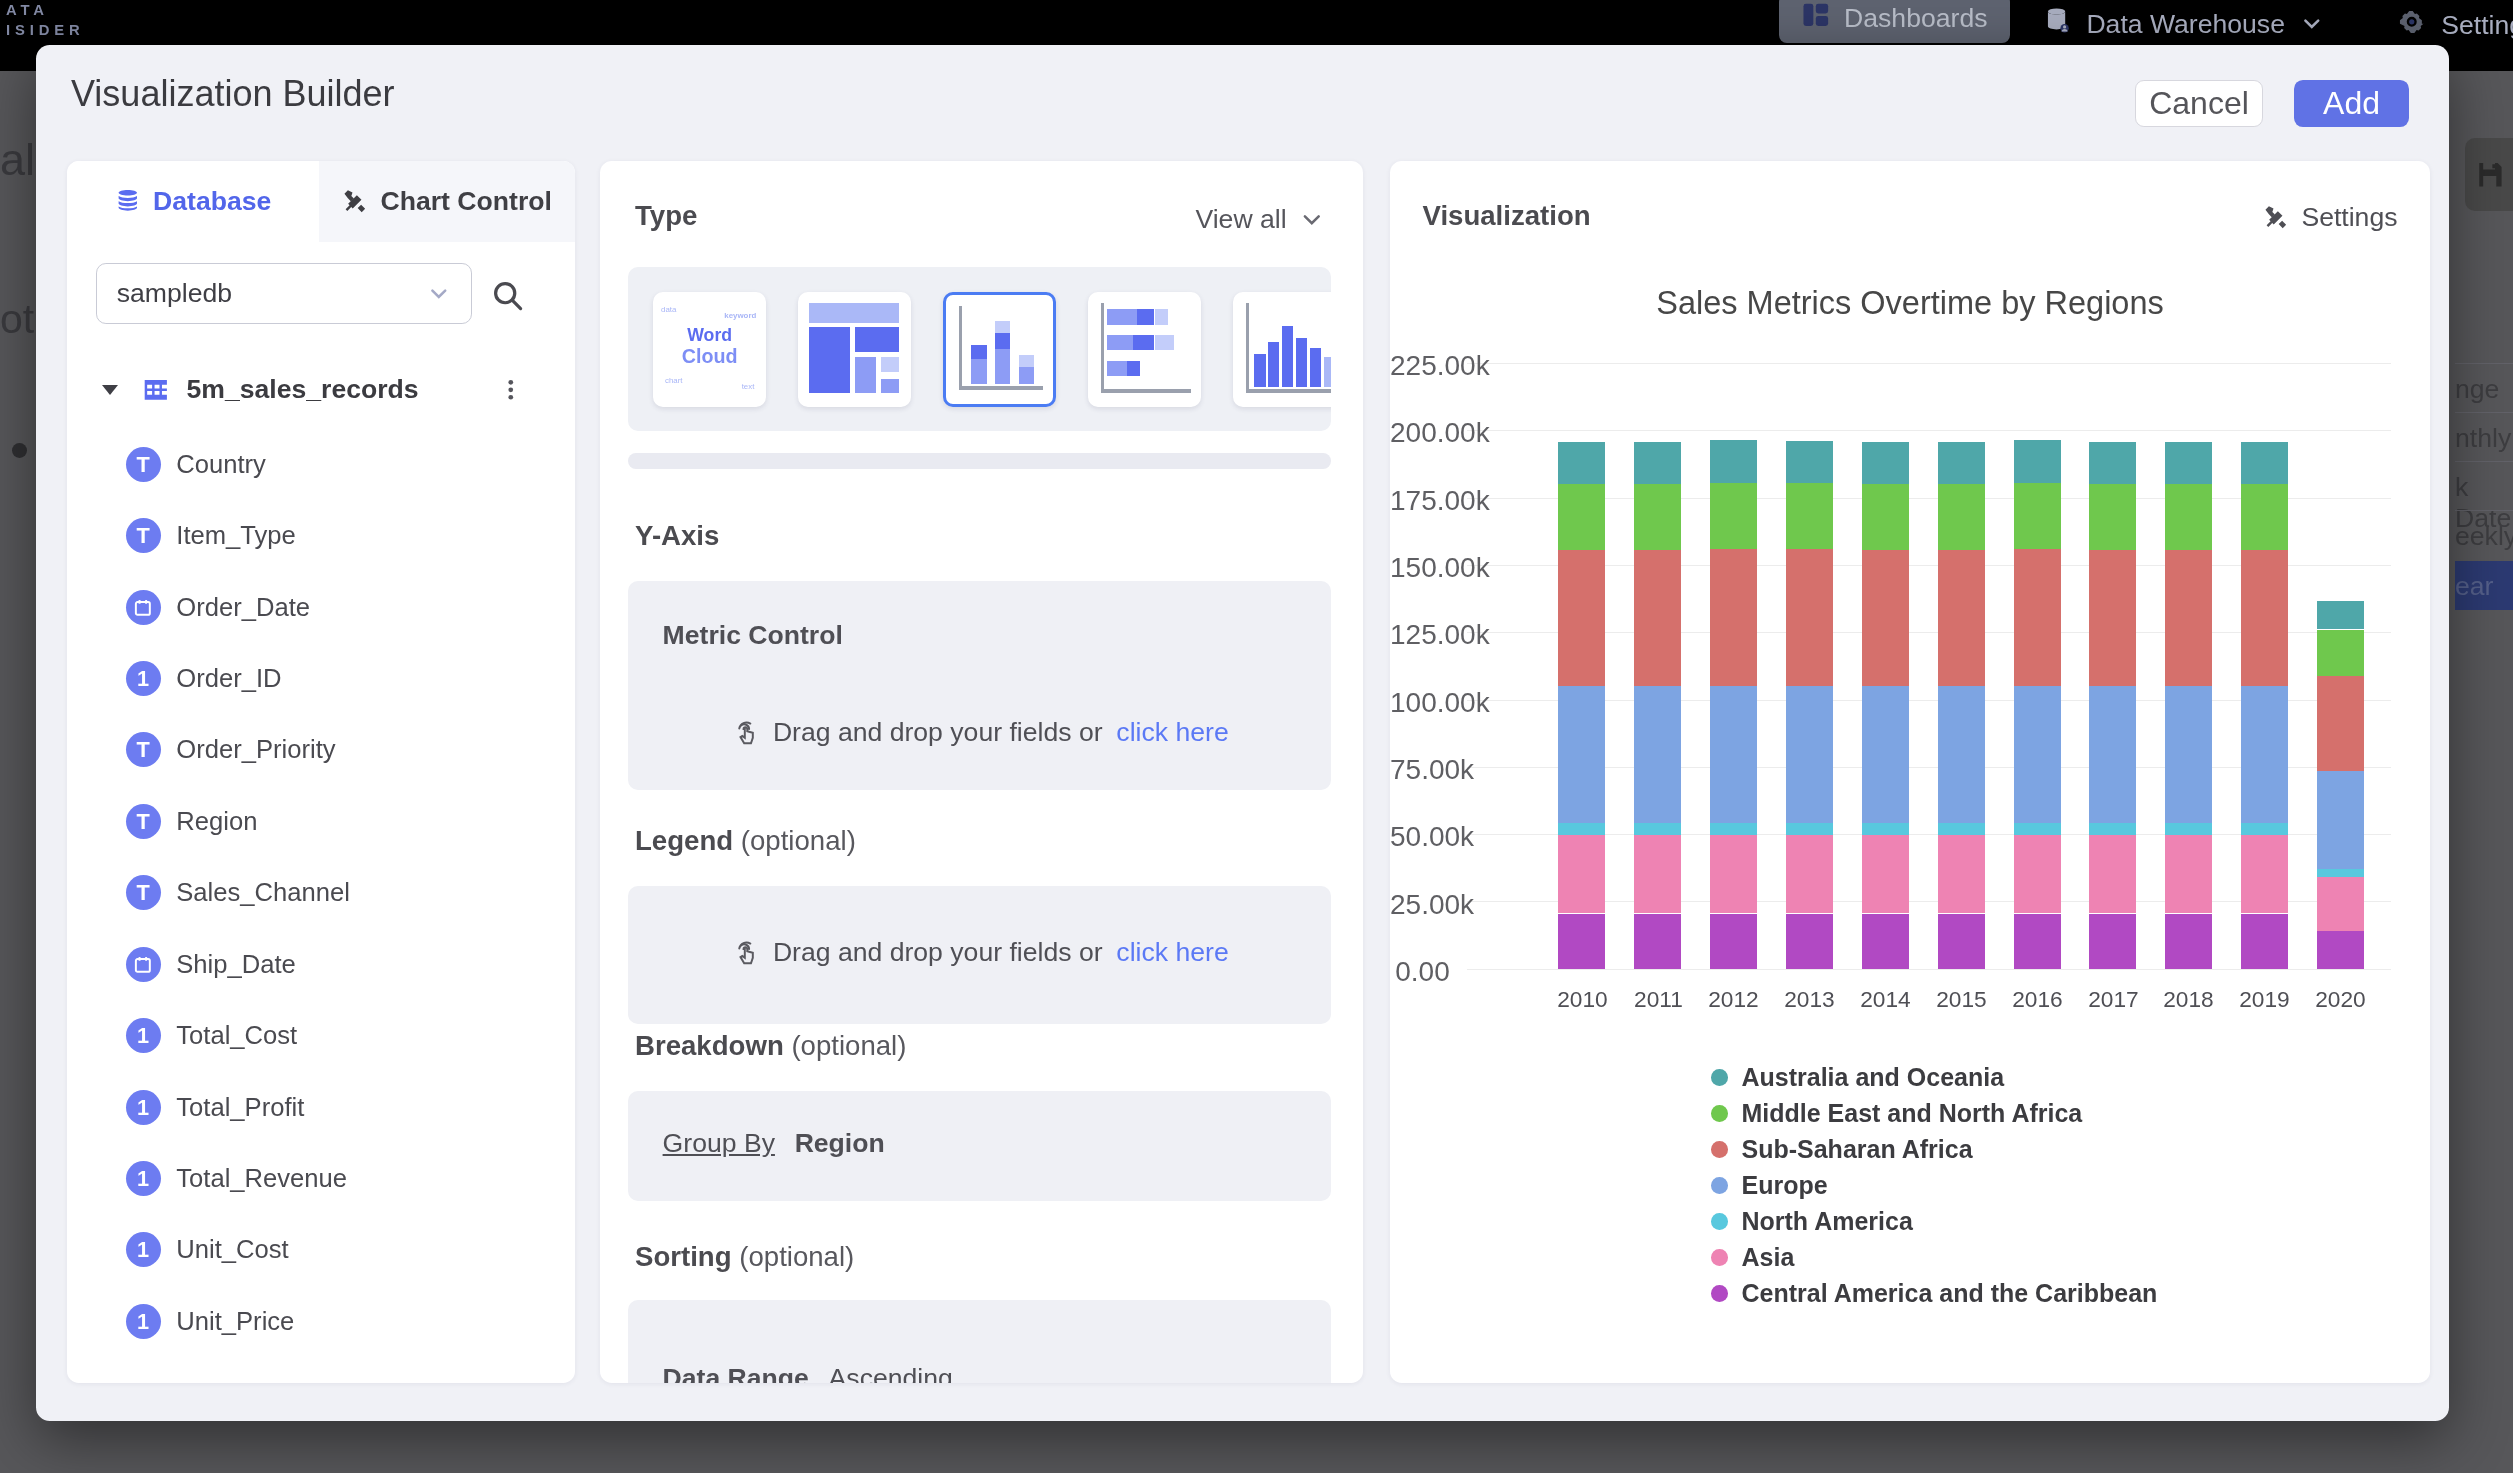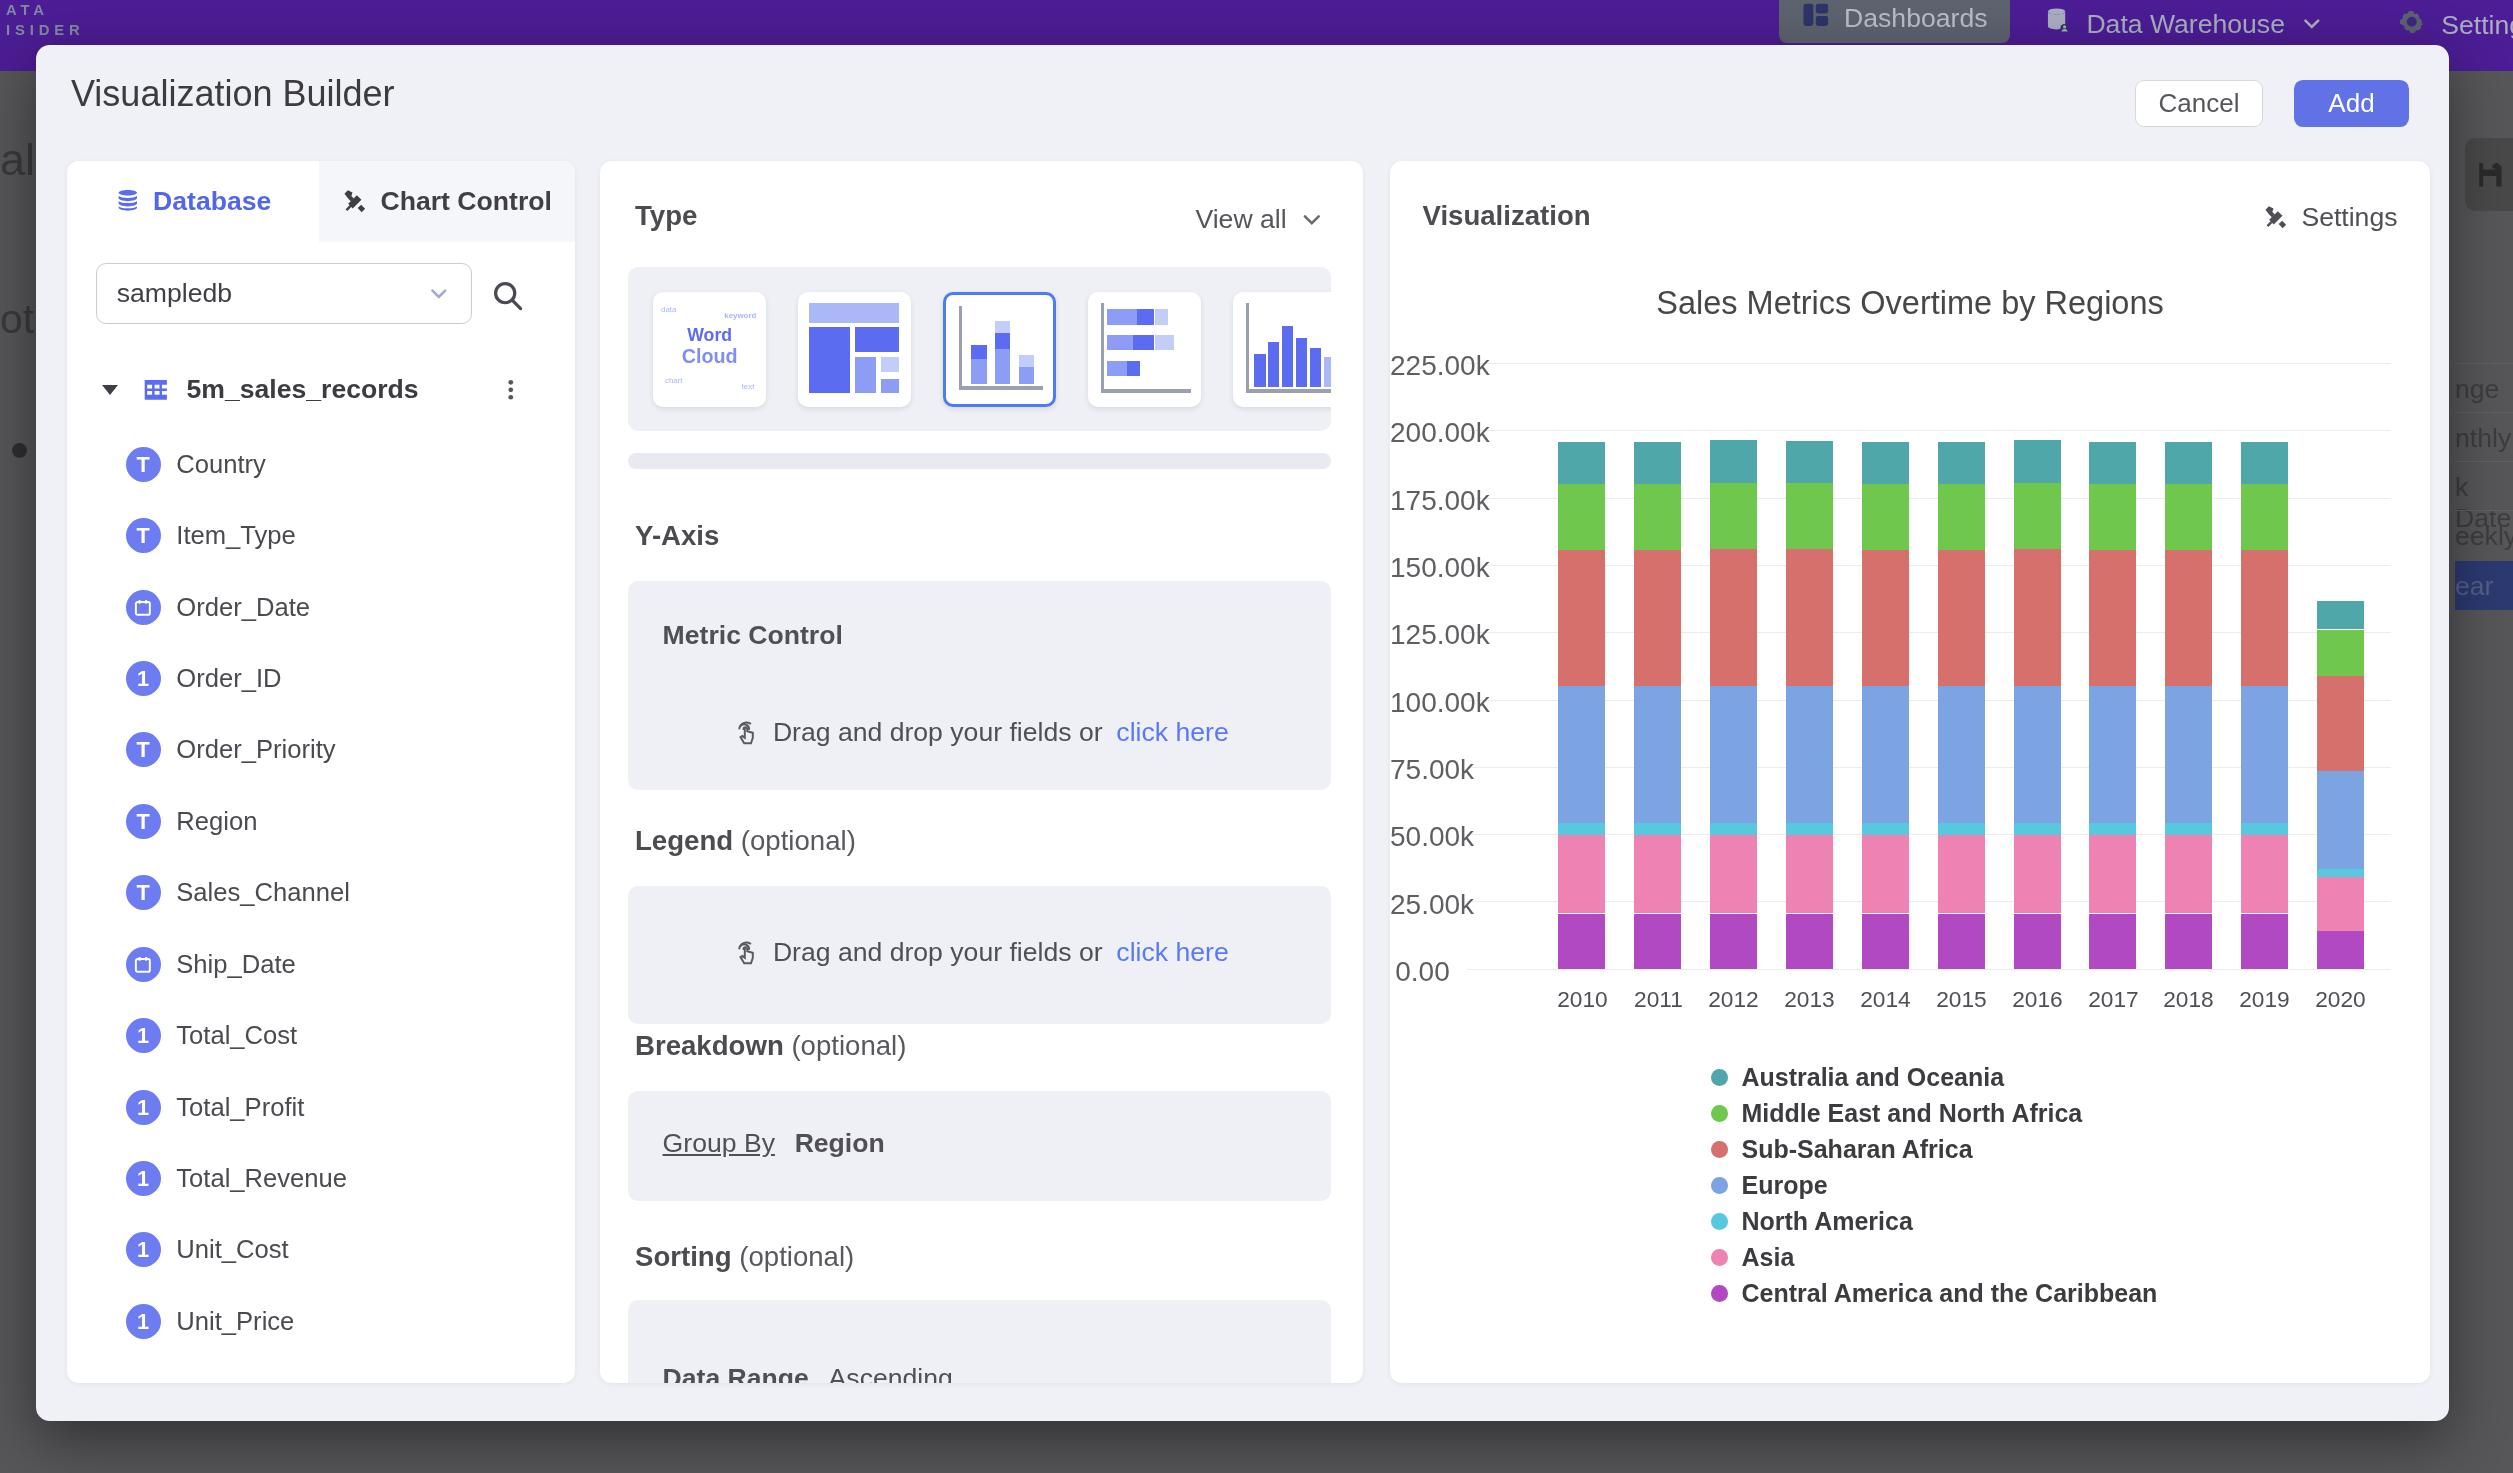--- a/index.html
+++ b/index.html
@@ -1,32 +1,32 @@
 <!DOCTYPE html>
 <html><head>
 <meta charset="utf-8">
 <style>
   html,body{margin:0;padding:0;background:#57575a;}
   *{box-sizing:border-box;font-family:"Liberation Sans",sans-serif;}
   .stage{position:relative;width:2514px;height:1474px;overflow:hidden;background:#57575a;}
 
   
-  .topbar{position:absolute;left:0;top:0;width:2514px;height:71px;background:#4c1d95;}
+  .topbar{position:absolute;left:0;top:0;width:2514px;height:71px;background:#000000;}
   .logo{position:absolute;left:5.9px;top:1px;color:#8289a4;font-size:14.8px;font-weight:700;letter-spacing:4.9px;line-height:19.7px;}
   .nav-item{position:absolute;display:flex;align-items:center;gap:13.8px;color:#a9aec0;font-size:26.6px;}
   .nav-pill{background:#5e6370;border-radius:7.9px;padding:0 21.7px;height:49px;top:-5.9px;color:#b9bec9;}
   .bg-frag{position:absolute;color:#3a3a3e;}
   .right-menu-row{position:absolute;left:2455px;width:69px;color:#3d3d40;font-size:26.6px;padding-top:9.9px;height:49px;border-top:1px solid #626269;}
   .right-menu-row.active{background:#2c3a72;color:#55608a;border-top:none;}
   .save-chip{position:absolute;left:2465px;top:138px;width:49px;height:73px;background:#494949;border-radius:9.9px 0 0 9.9px;display:flex;align-items:center;justify-content:center;color:#2b2b2b;}
 
   
   .modal{position:absolute;left:36px;top:45px;width:2413px;height:1376px;background:#f0f1f6;border-radius:13.8px;box-shadow:0 17.7px 59px rgba(0,0,0,.45);}
   .modal-title{position:absolute;left:35px;top:27.6px;font-size:36px;color:#3b3b40;}
-  .btn{position:absolute;top:35px;height:47px;border-radius:8.9px;font-size:26px;display:flex;align-items:center;justify-content:center;cursor:pointer;}
+  .btn{position:absolute;top:35px;height:47px;border-radius:8.9px;font-size:32px;display:flex;align-items:center;justify-content:center;cursor:pointer;}
   .btn-cancel{left:2099px;width:128px;background:#fff;border:1px solid #d7d7de;color:#55555a;}
   .btn-add{left:2258px;width:115px;background:#6072e5;color:#fff;}
 
   .panel{position:absolute;background:#fff;border-radius:11.8px;box-shadow:0 1px 4.9px rgba(40,40,80,.07);}
   .panel-left{left:30.5px;top:116px;width:508px;height:1222px;overflow:hidden;}
   .panel-mid{left:564px;top:116px;width:763px;height:1222px;overflow:hidden;}
   .panel-right{left:1354px;top:116px;width:1040px;height:1222px;overflow:hidden;}
 
   
   .tab{position:absolute;top:0;height:81px;display:flex;align-items:center;justify-content:center;gap:11.8px;font-size:26.6px;font-weight:700;cursor:pointer;}

